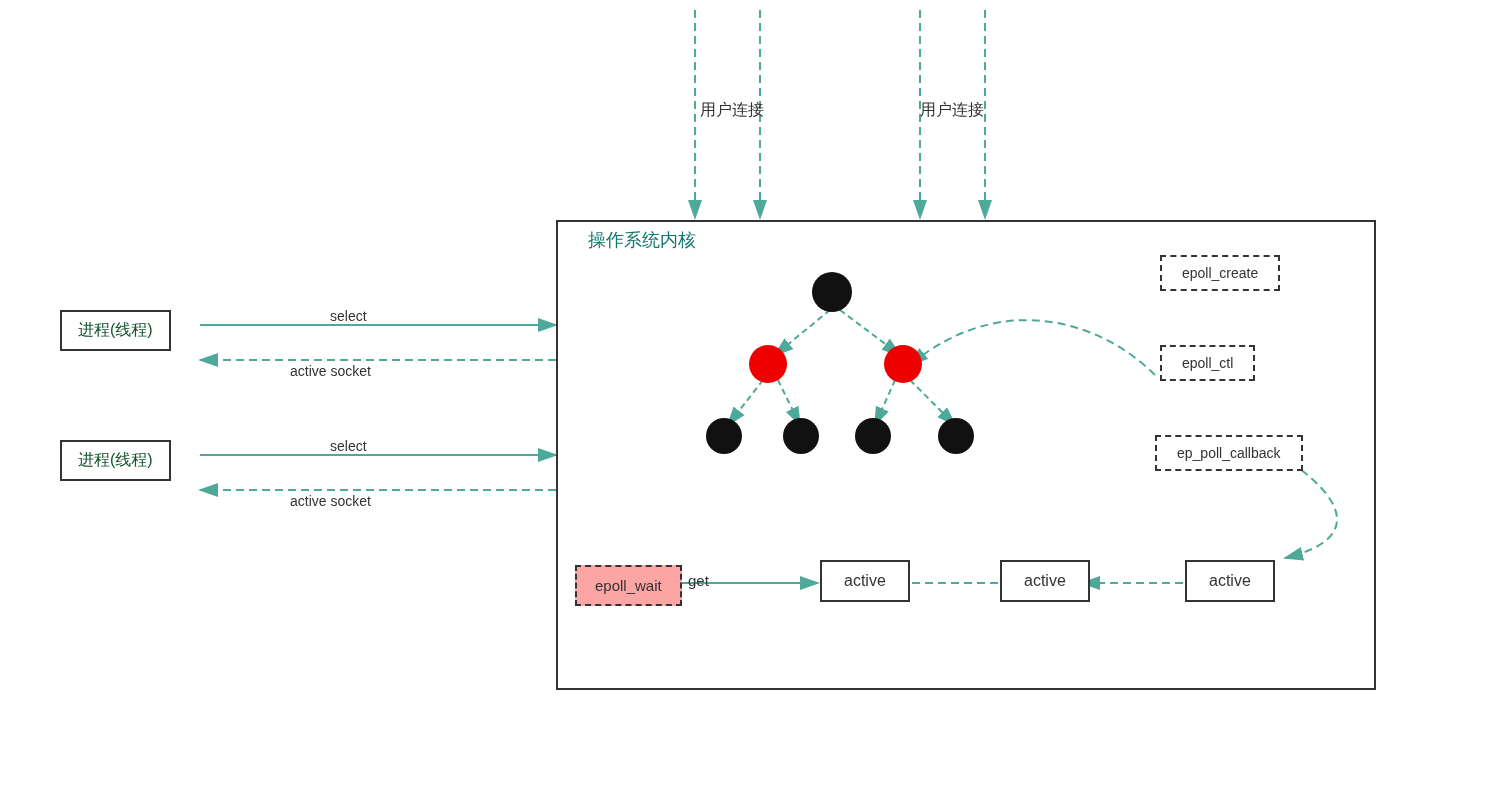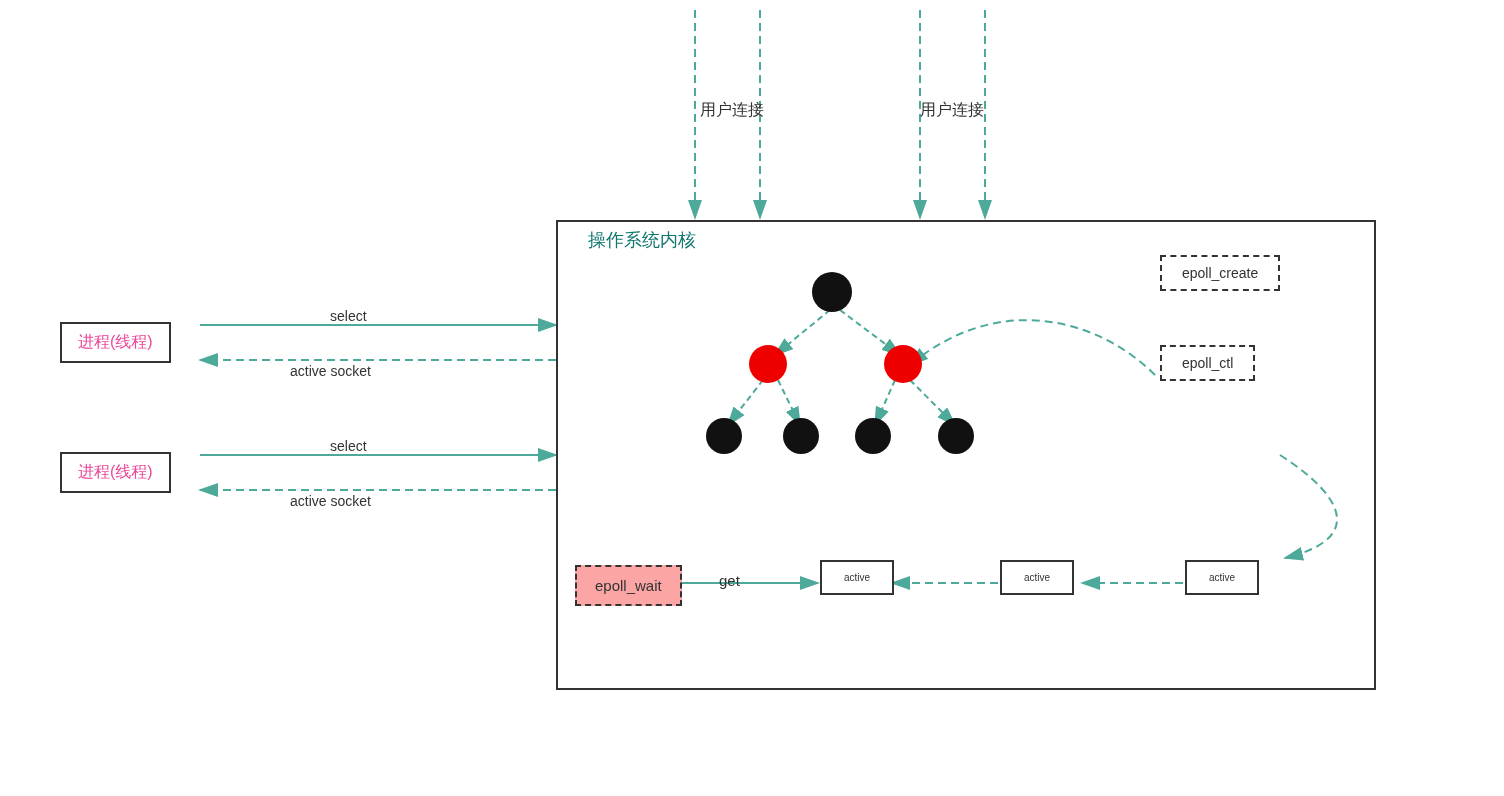--- a/index.html
+++ b/index.html
@@ -36,24 +36,23 @@
       font-size: 18px;
       color: #0f766e;
     }
 
     
     .process-box {
       position: absolute;
       border: 2px solid #333;
       padding: 8px 16px;
       font-size: 16px;
-      color: #ec4899;
+      color: #14532d;
       background: #fff;
       white-space: nowrap;
-      margin-top: 12px;
     }
 
     .process-box-1 {
       left: 60px;
       top: 310px;
     }
 
     .process-box-2 {
       left: 60px;
       top: 440px;
@@ -94,21 +93,21 @@
       padding: 10px 18px;
       font-size: 15px;
       color: #333;
       background: #fca5a5;
     }
 
     .active-box {
       position: absolute;
       border: 2px solid #333;
       padding: 10px 22px;
-      font-size: 10px;
+      font-size: 16px;
       color: #333;
       background: #fff;
       text-align: right;
     }
 
     .active-box-1 {
       left: 820px;
       top: 560px;
     }
 
@@ -152,21 +151,20 @@
     .arrow-label {
       position: absolute;
       font-size: 14px;
       color: #333;
     }
 
     .get-label {
       position: absolute;
       font-size: 15px;
       color: #333;
-      margin-left: 31px;
     }
   </style>
 </head>
 <body>
 
 <div class="diagram-container">
 
   <svg class="arrows-svg">
     <defs>
       <marker id="arrowhead-teal" markerWidth="10" markerHeight="7" refX="9" refY="3.5" orient="auto">
@@ -240,20 +238,21 @@
   <div class="circle circle-black" style="width:36px;height:36px;left:706px;top:418px;"></div>
 
   <div class="circle circle-black" style="width:36px;height:36px;left:783px;top:418px;"></div>
 
   <div class="circle circle-black" style="width:36px;height:36px;left:855px;top:418px;"></div>
 
   <div class="circle circle-black" style="width:36px;height:36px;left:938px;top:418px;"></div>
 
   <div class="epoll-box epoll-create">epoll_create</div>
   <div class="epoll-box epoll-ctl">epoll_ctl</div>
+  <div class="epoll-box ep-poll-callback">ep_poll_callback</div>
 
   <div class="epoll-wait-box">epoll_wait</div>
 
   <div class="get-label" style="left:688px; top:572px;">get</div>
 
   <div class="active-box active-box-1">active</div>
   <div class="active-box active-box-2">active</div>
   <div class="active-box active-box-3">active</div>
 
 </div>

